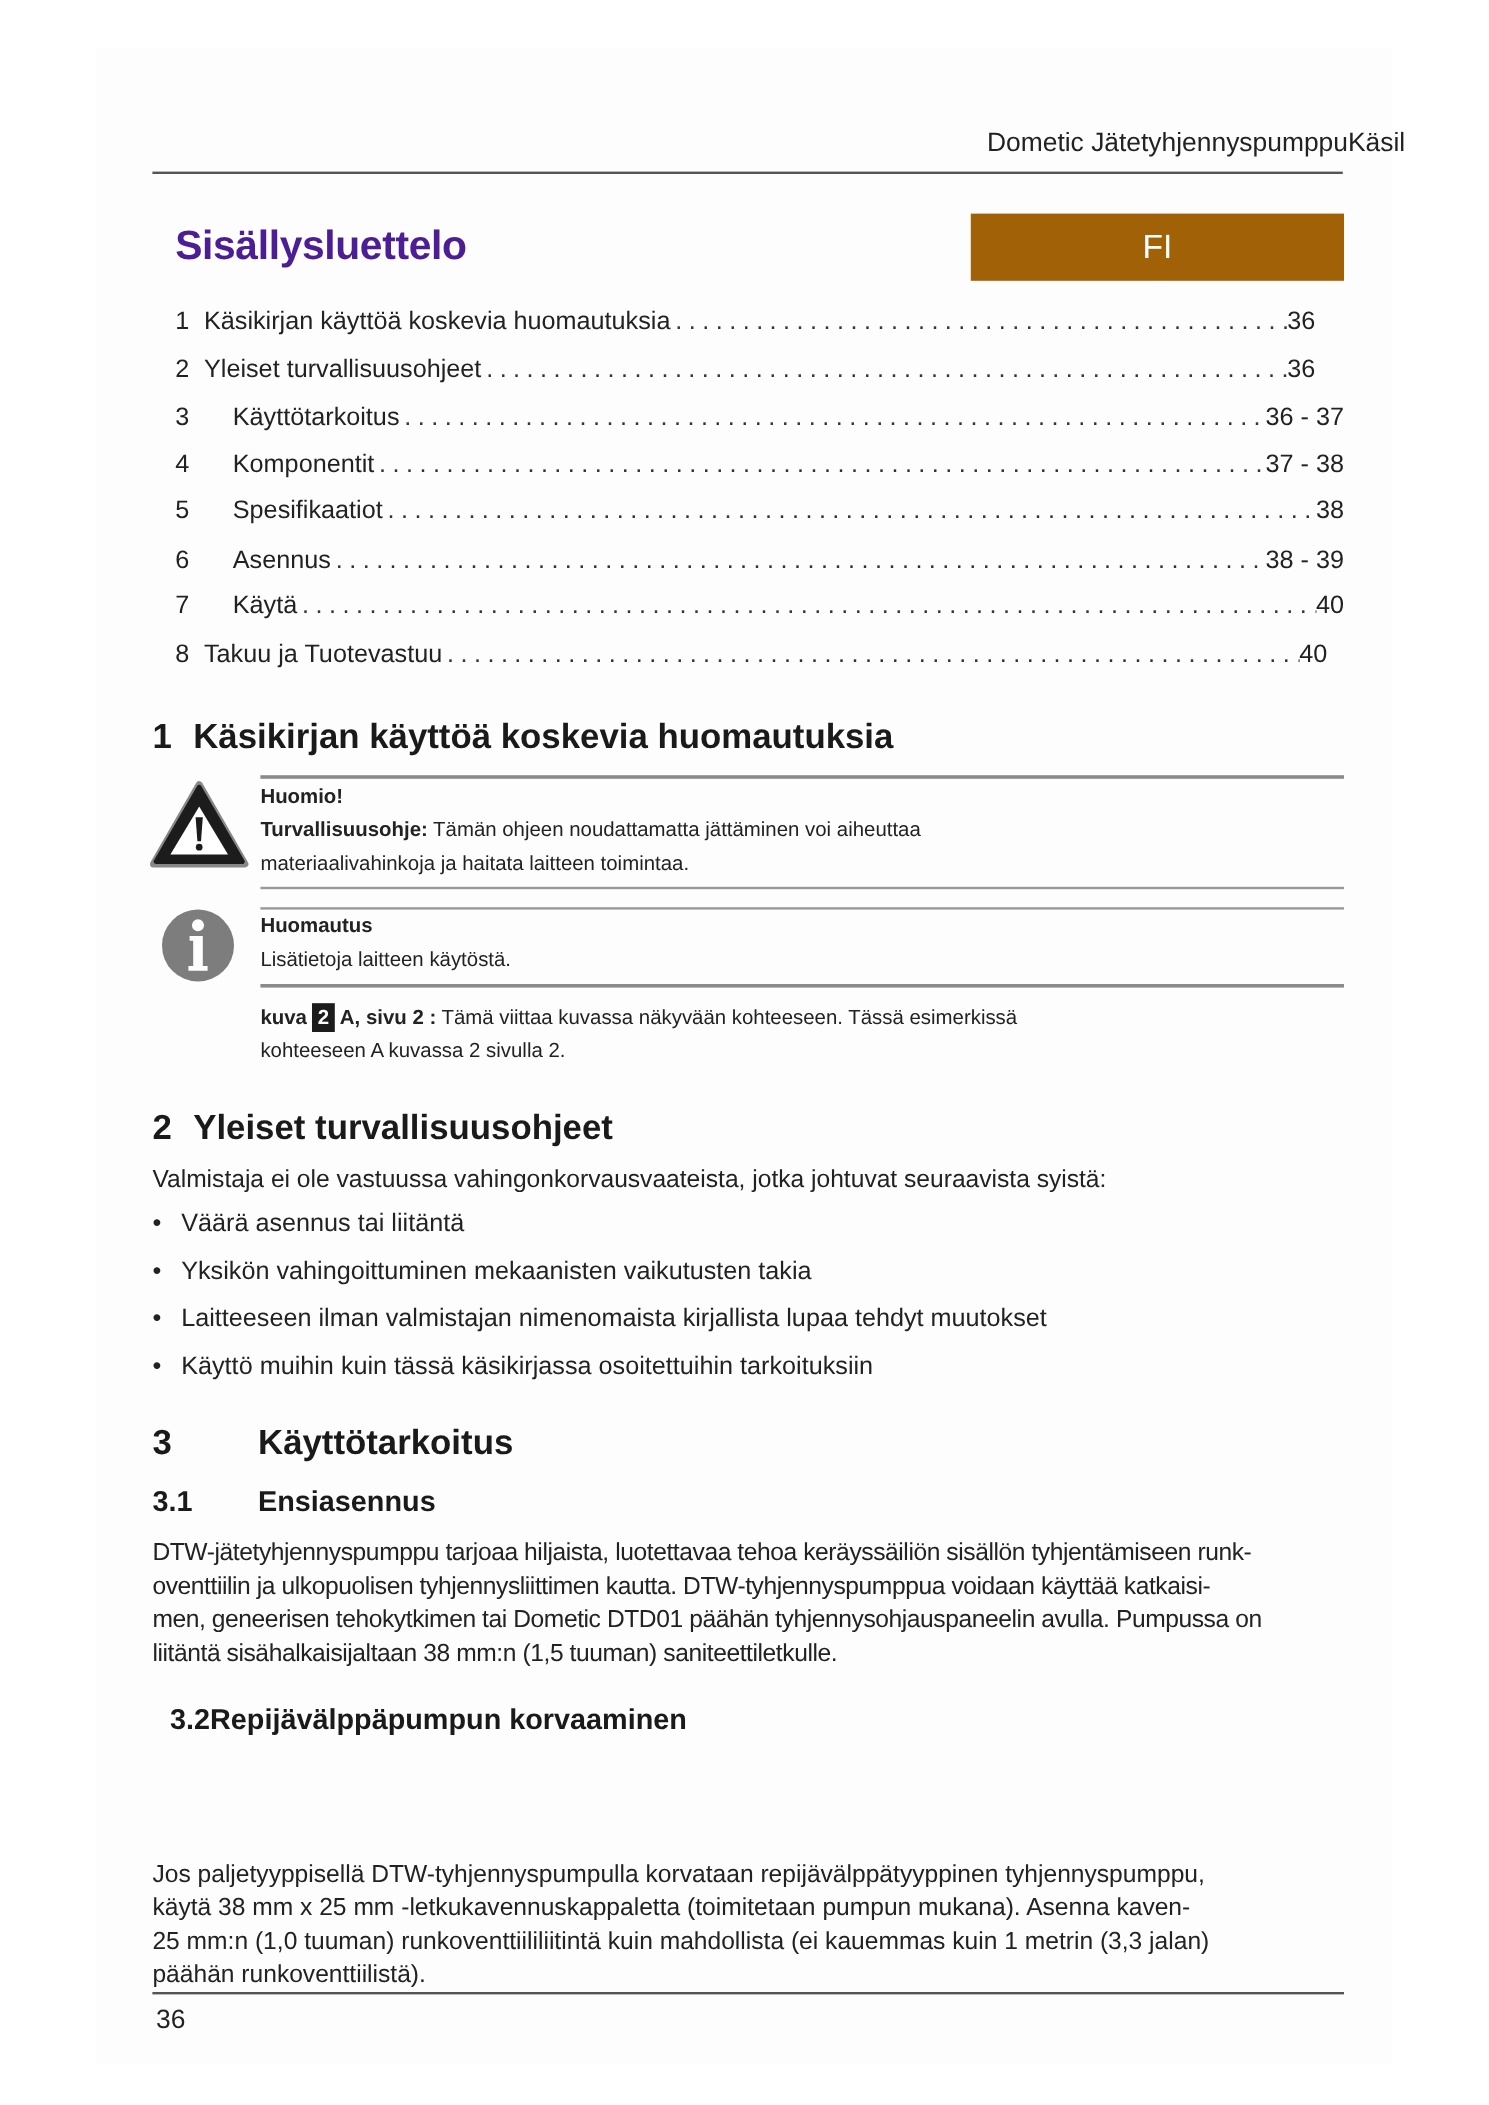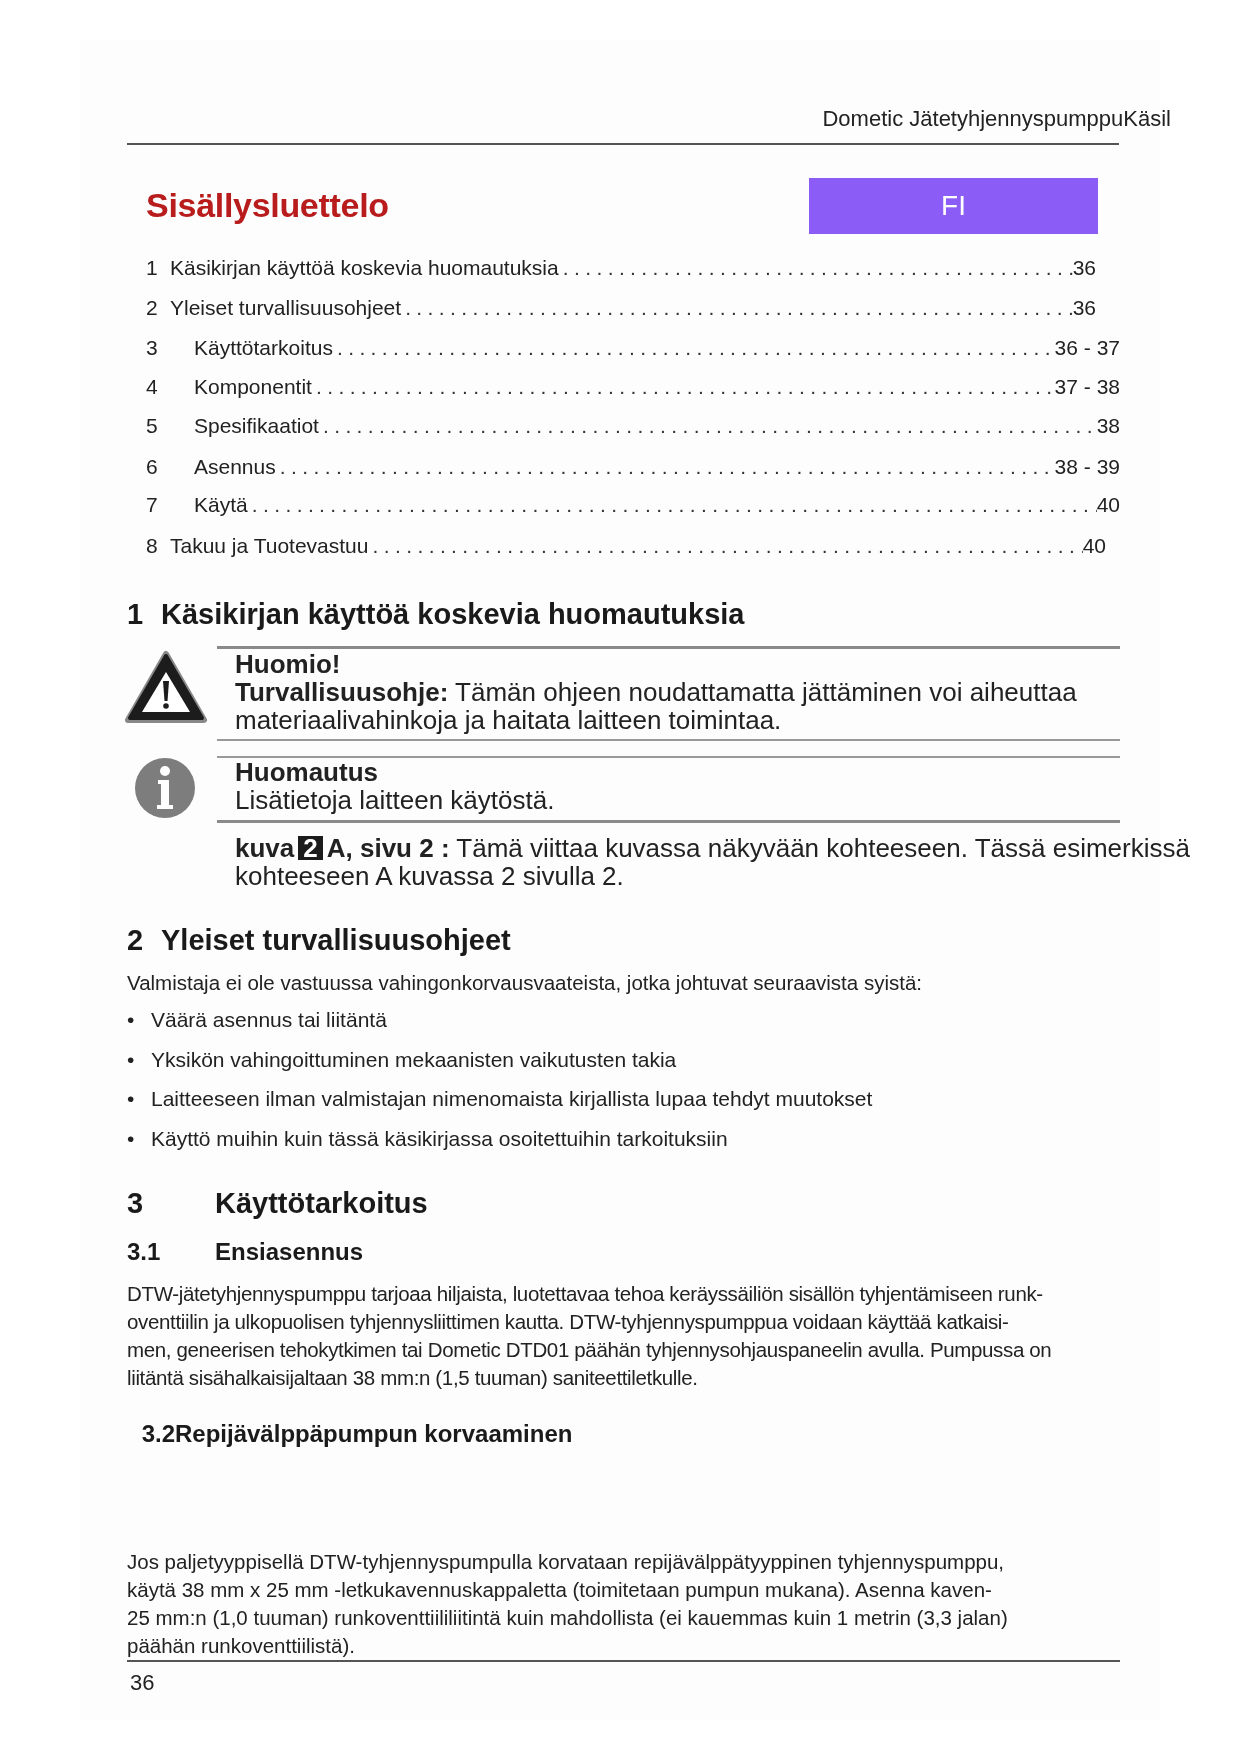--- a/index.html
+++ b/index.html
@@ -7,39 +7,39 @@
       width: 1241px; height: 1754px; background: #ffffff;
       font-family: "Liberation Sans", sans-serif; color: #222;
       position: relative; overflow: hidden;
     }
     .page-inner { position: absolute; left: 80px; top: 40px; width: 1080px; height: 1680px; background: #fdfdfd; }
     .abs { position: absolute; }
 
     .running-header { position: absolute; right: 70px; top: 106px; font-size: 22px; color: #222; white-space: nowrap; }
     .header-rule { position: absolute; left: 127px; top: 143px; width: 992px; height: 2px; background: #555; }
 
-    .toc-title { position: absolute; left: 146px; top: 186px; font-size: 34px; font-weight: bold; color: #b91c1c; letter-spacing: -0.3px; text-align: right; }
-    .lang-box { position: absolute; left: 809px; top: 178px; width: 289px; height: 56px; background: #8b5cf6; color: #fff;
+    .toc-title { position: absolute; left: 146px; top: 186px; font-size: 34px; font-weight: bold; color: #4c1d95; letter-spacing: -0.3px; text-align: right; }
+    .lang-box { position: absolute; left: 809px; top: 178px; width: 311px; height: 56px; background: #a16207; color: #fff;
       font-size: 28px; display: flex; align-items: center; justify-content: center; }
 
     .toc { position: absolute; left: 146px; top: 256px; width: 974px; }
     .toc-row { position: absolute; left: 0; height: 30px; font-size: 21px; color: #222; display: flex; align-items: baseline; white-space: nowrap; }
     .toc-num { width: 24px; }
     .toc-num.wide { width: 48px; }
     .toc-label { }
     .toc-dots { flex: 1; overflow: hidden; letter-spacing: 5.4px; color: #333; padding: 0 4px; }
     .toc-page { text-align: right; }
 
     .h1 { position: absolute; left: 127px; font-size: 29px; font-weight: bold; color: #1a1a1a; white-space: nowrap; }
     .h1 .num { display: inline-block; width: 34px; }
     .h2 { position: absolute; left: 127px; font-size: 24px; font-weight: bold; color: #1a1a1a; white-space: nowrap; }
 
     .notice-rule { position: absolute; left: 217px; width: 903px; height: 3px; background: #8a8a8a; }
     .notice-rule.thin { height: 2px; background: #999; }
-    .txt { position: absolute; left: 235px; font-size: 26px; color: #222; line-height: 28px; white-space: nowrap; }
+    .txt { position: absolute; left: 217px; font-size: 17px; color: #222; line-height: 28px; white-space: nowrap; }
     .bold { font-weight: bold; }
     .badge { display: inline-block; background: #1c1c1c; color: #fff; font-weight: bold; padding: 0 5px; margin: 0 4px; line-height: 24px; }
 
     .para { position: absolute; left: 127px; width: 993px; font-size: 20.5px; line-height: 28px; color: #222; }
     .para .line { display: block; white-space: nowrap; }
     .bullets { position: absolute; left: 127px; font-size: 21px; color: #222; }
     .bullet { position: absolute; left: 0; white-space: nowrap; }
     .bullet .dot { display: inline-block; width: 24px; }
 
     .footer-rule { position: absolute; left: 127px; top: 1660px; width: 993px; height: 2px; background: #555; }

